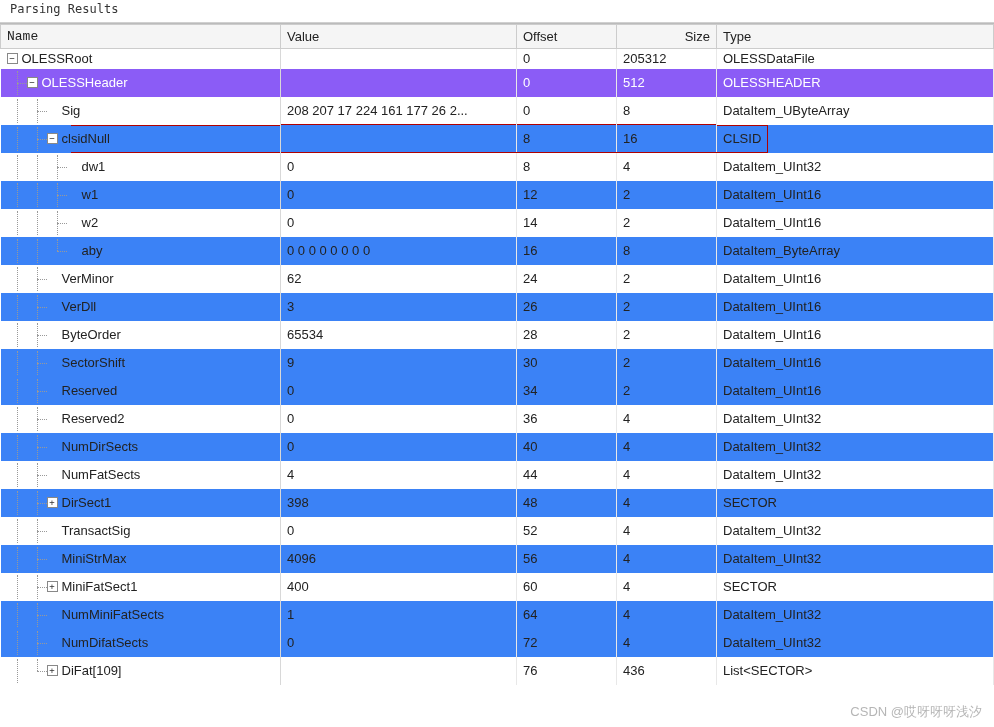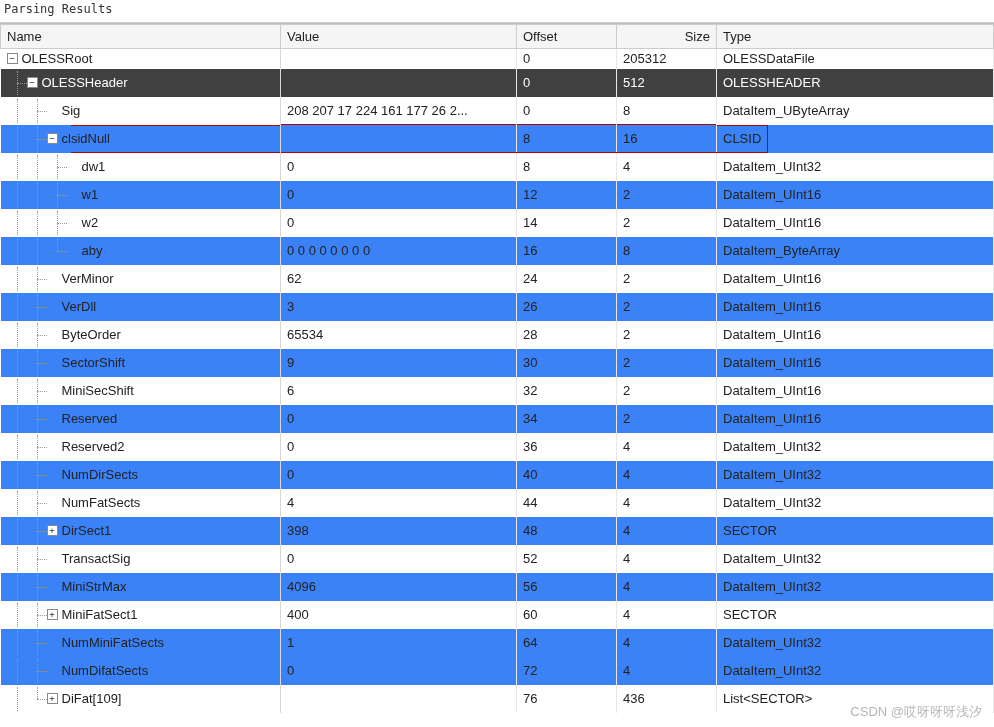--- a/index.html
+++ b/index.html
@@ -9,21 +9,21 @@
       background: #fff;
       color: #222;
       width: 994px;
       height: 727px;
       overflow: hidden;
       position: relative;
     }
     .title-bar {
       font-family: 'SimSun', 'MS Gothic', monospace;
       font-size: 12px;
-      padding: 2px 4px 6px 4px;
+      padding: 2px 4px 6px 10px;
       border-bottom: 1px solid #d0d0d0;
       color: #333;
     }
     .table-container {
       border-top: 1px solid #bbb;
     }
     table {
       width: 100%;
       border-collapse: collapse;
       table-layout: fixed;
@@ -31,28 +31,28 @@
     thead th {
       text-align: left;
       font-weight: normal;
       background: #f5f5f5;
       border: 1px solid #ccc;
       padding: 3px 6px;
       font-size: 13px;
       color: #222;
       height: 24px;
     }
-    thead th.name-col { width: 280px; }
+    thead th.name-col { width: 280px; font-family: Liberation Mono, monospace; }
     thead th.value-col { width: 236px; }
     thead th.offset-col { width: 100px; }
     thead th.size-col { width: 100px; text-align: right; }
     thead th.type-col { }
     tbody tr { height: 20px; }
     tbody tr.alt { background: #3b82f6; }
-    tbody tr.selected { background: #404040; color: #fff; padding-left: 12px; }
+    tbody tr.selected { background: #8b5cf6; color: #fff; padding-left: 12px; }
     tbody tr.highlighted td { position: relative; }
     tbody tr.highlighted td.name-cell::after {
       content: '';
       position: absolute;
       left: 70px;
       right: 0;
       top: 0;
       bottom: 0;
       border-top: 1.5px solid #b00000;
       border-bottom: 1.5px solid #b00000;
@@ -327,34 +327,20 @@
               <span class="treeline branch"></span>
               <span class="leaf-space"></span>
               <span class="node-label">SectorShift</span>
             </div>
           </td>
           <td class="value-cell"><span>9</span></td>
           <td class="offset-cell"><span>30</span></td>
           <td class="size-cell"><span>2</span></td>
           <td class="type-cell"><span>DataItem_UInt16</span></td>
         </tr>
-        <tr>
-          <td class="name-cell">
-            <div class="indent-wrap">
-              <span class="treeline"></span>
-              <span class="treeline branch"></span>
-              <span class="leaf-space"></span>
-              <span class="node-label">MiniSecShift</span>
-            </div>
-          </td>
-          <td class="value-cell"><span>6</span></td>
-          <td class="offset-cell"><span>32</span></td>
-          <td class="size-cell"><span>2</span></td>
-          <td class="type-cell"><span>DataItem_UInt16</span></td>
-        </tr>
         <tr class="alt">
           <td class="name-cell">
             <div class="indent-wrap">
               <span class="treeline"></span>
               <span class="treeline branch"></span>
               <span class="leaf-space"></span>
               <span class="node-label">Reserved</span>
             </div>
           </td>
           <td class="value-cell"><span>0</span></td>

